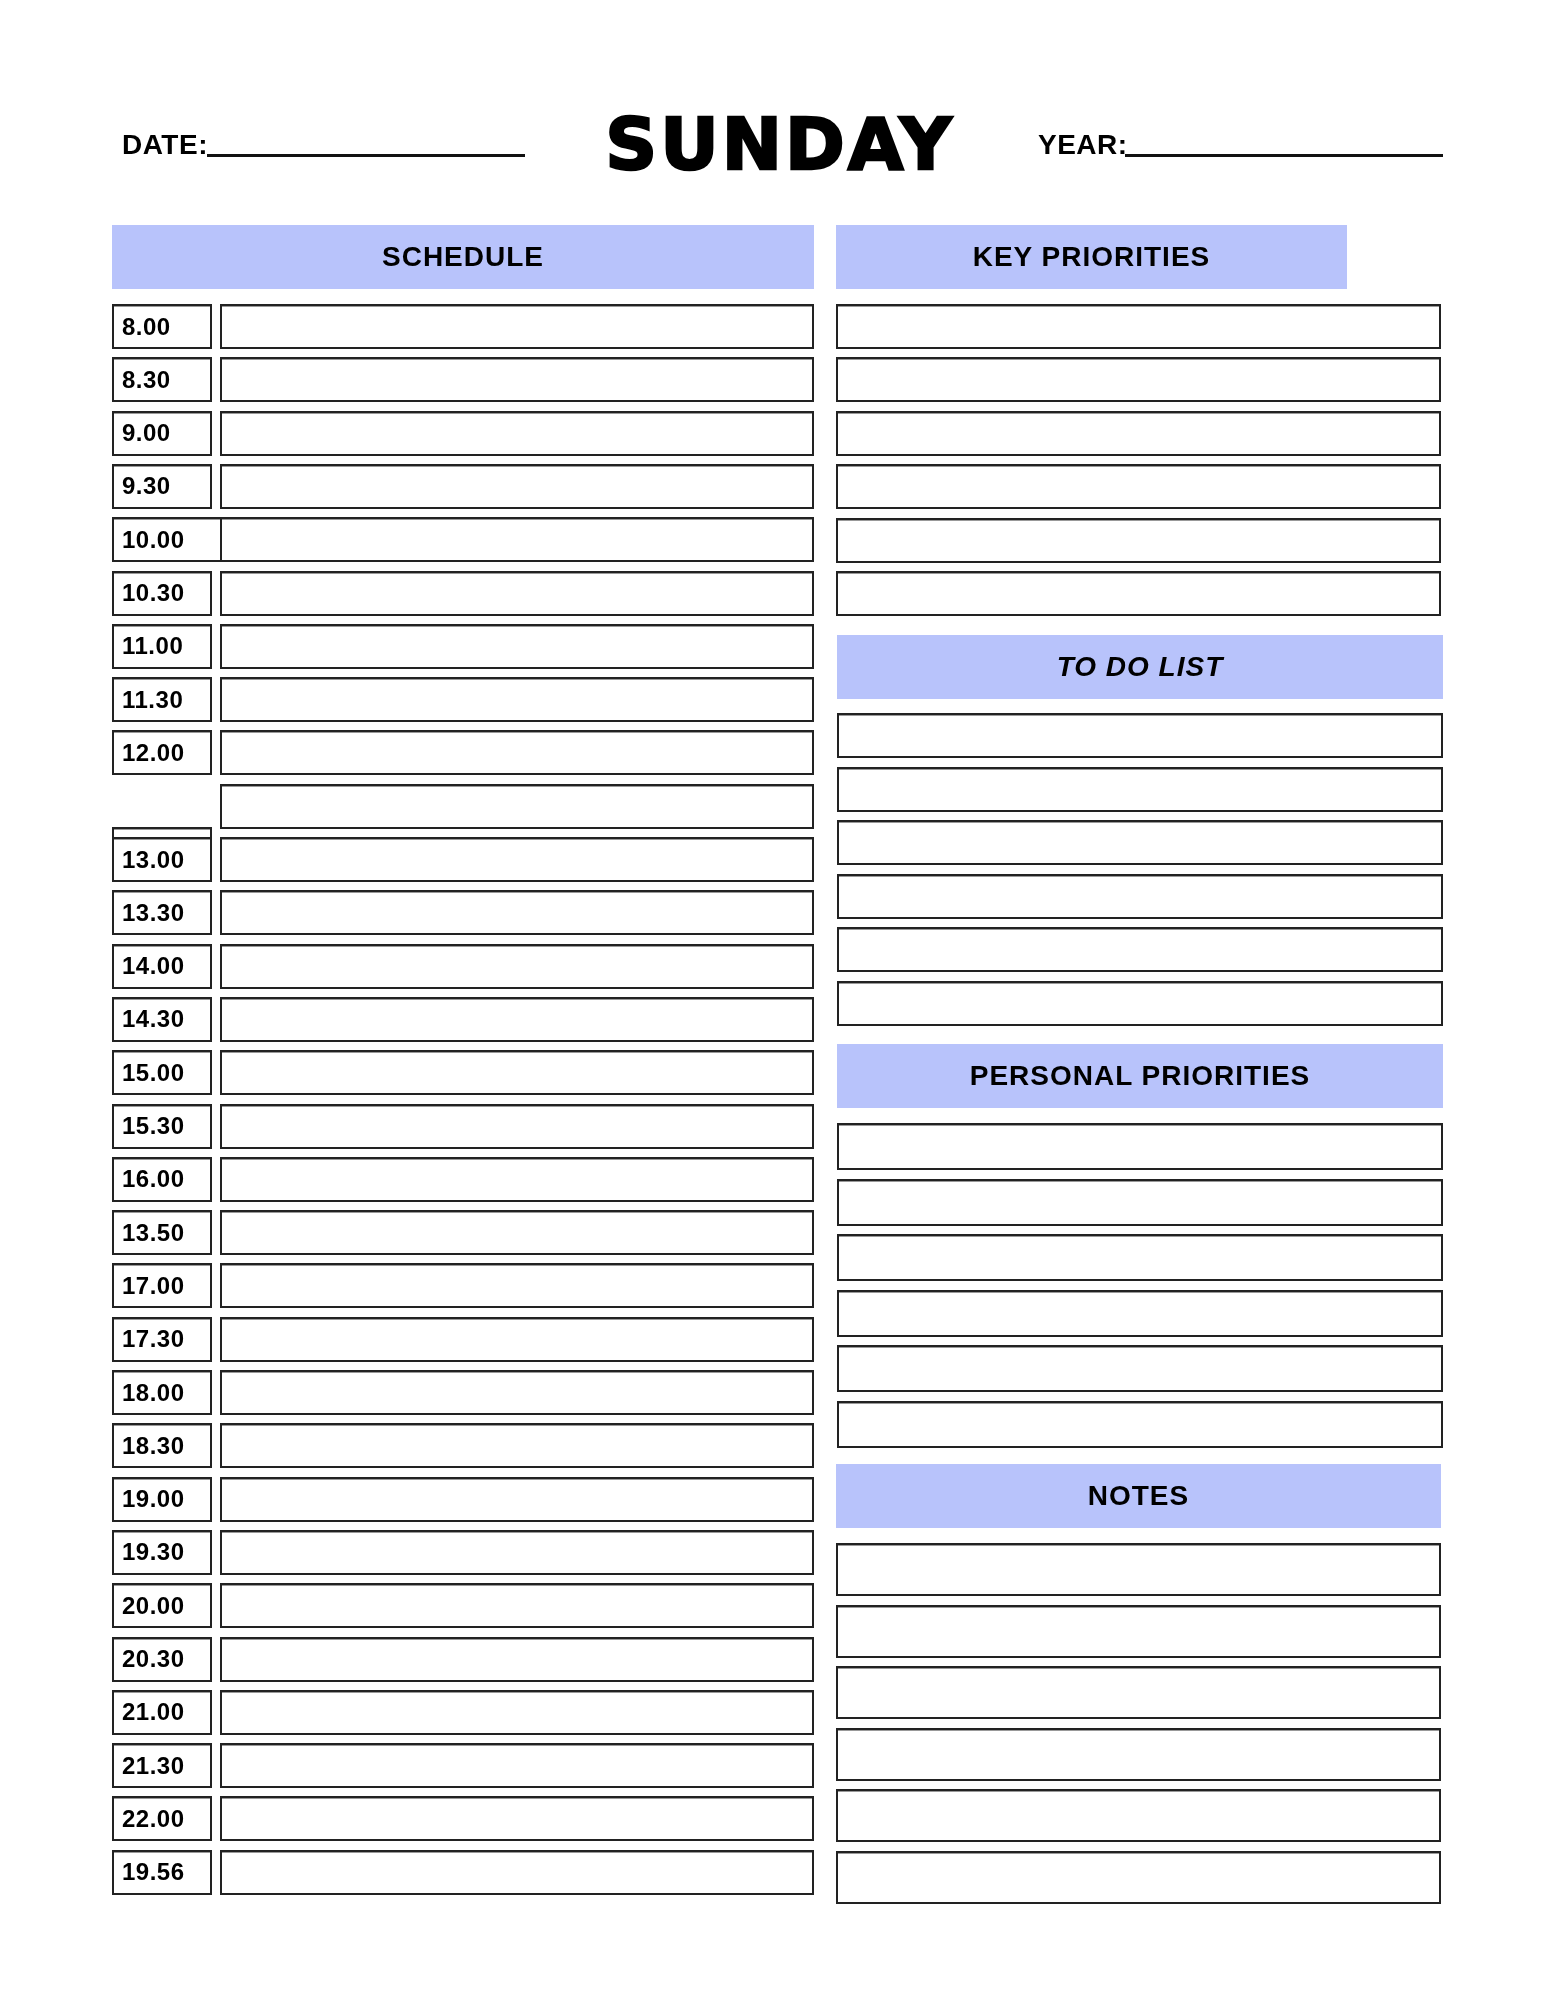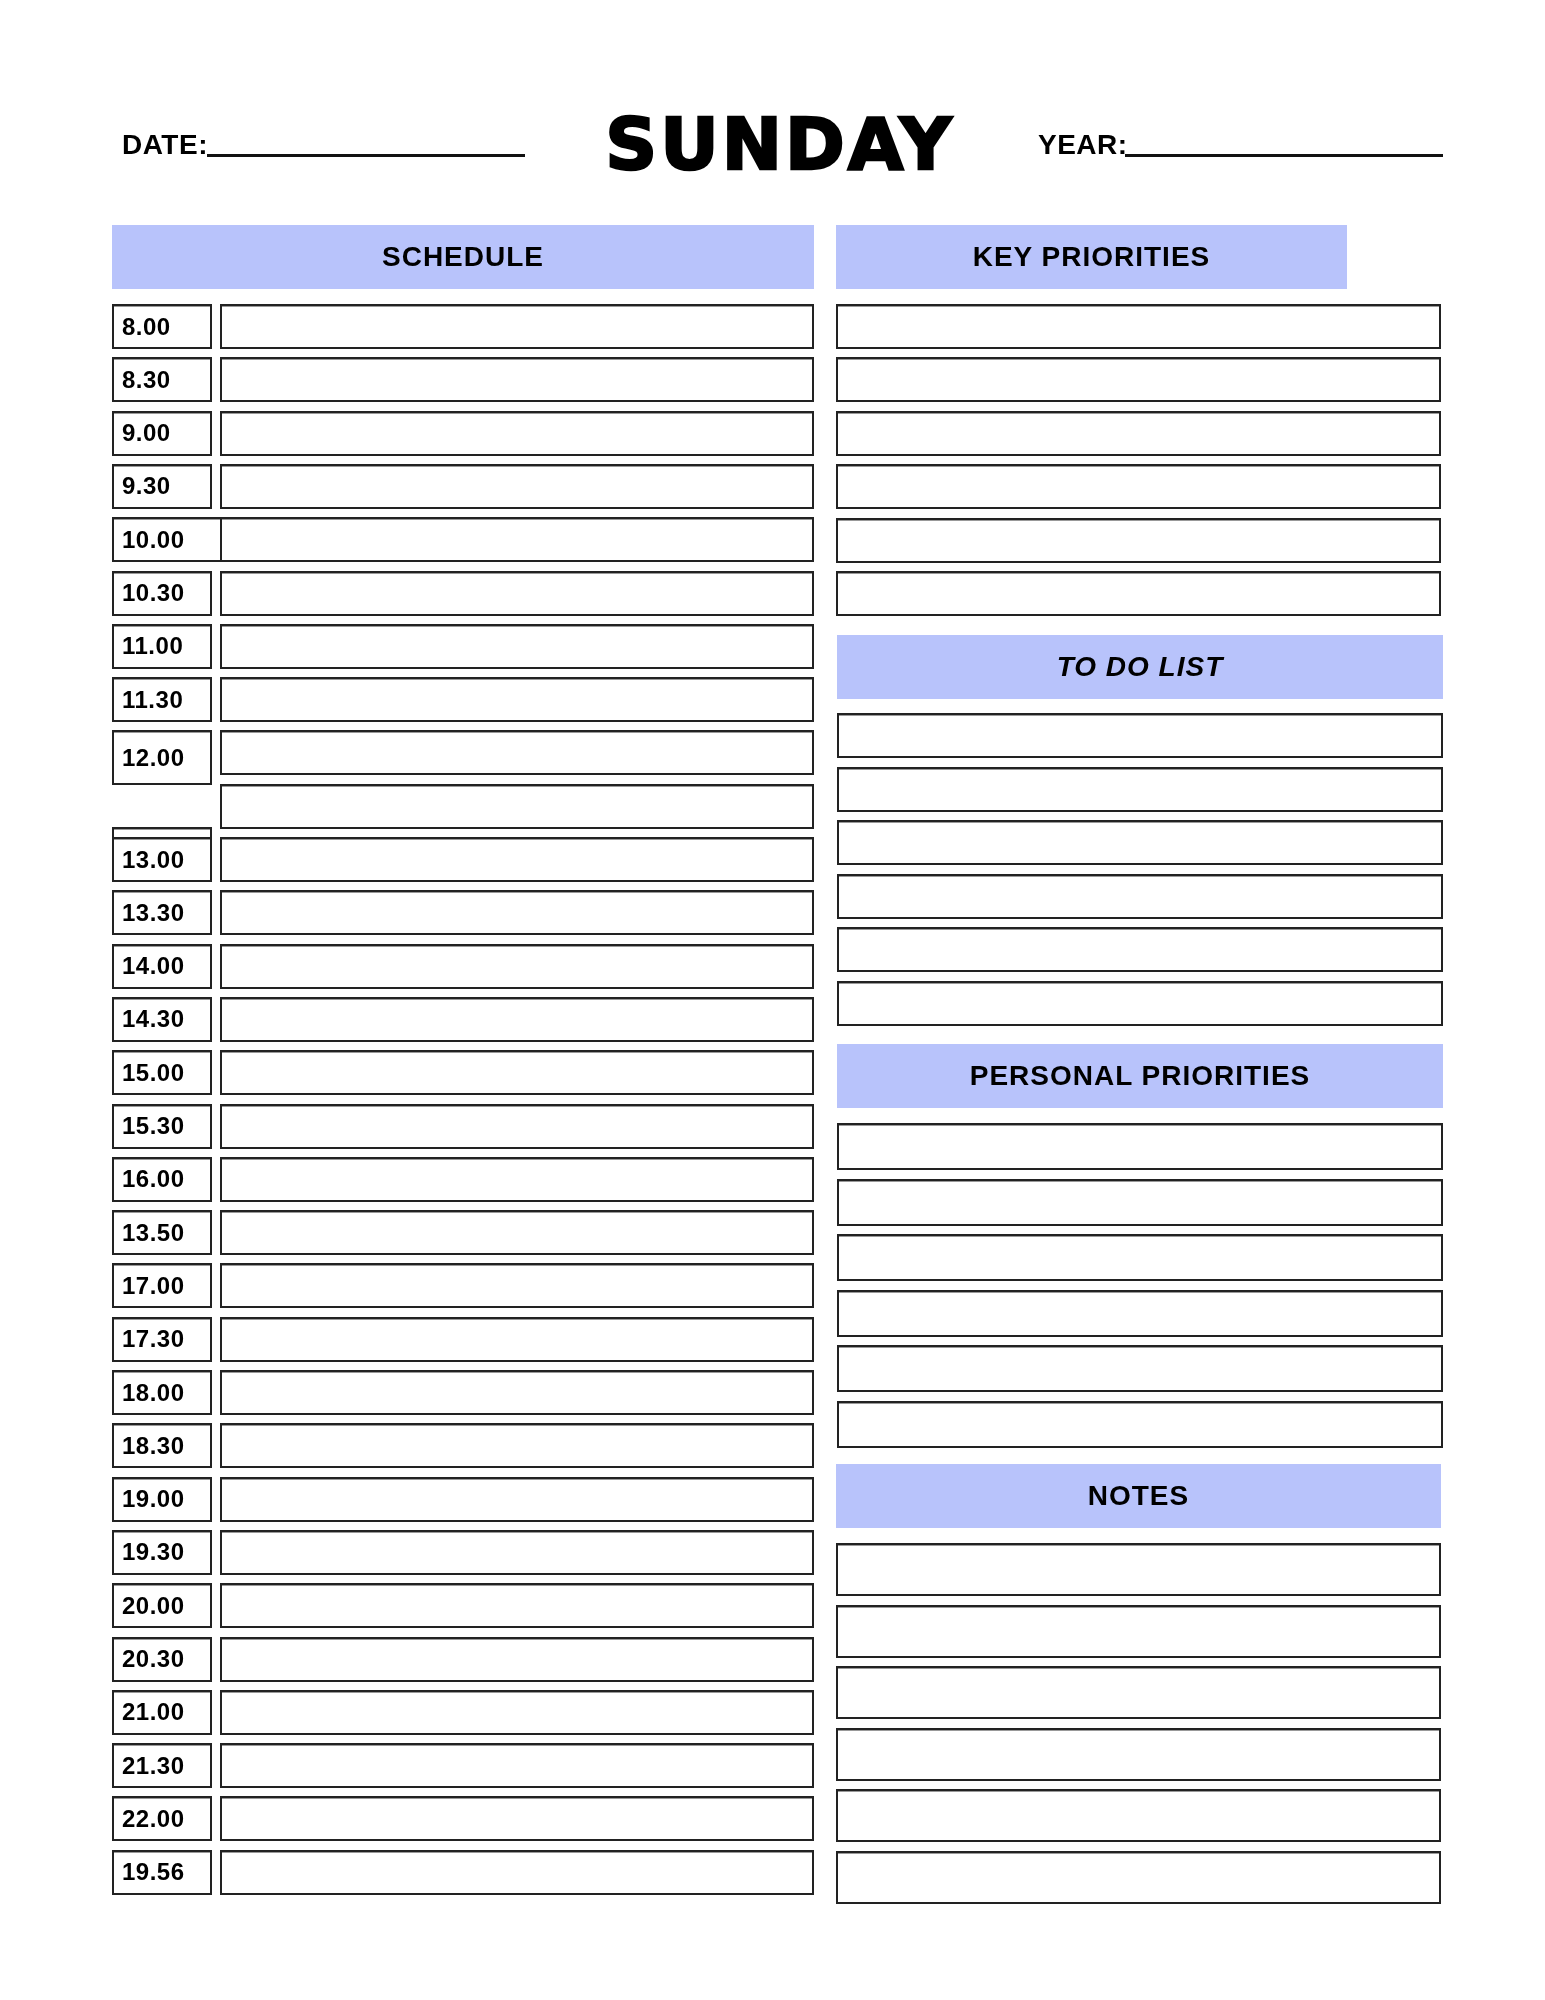--- a/index.html
+++ b/index.html
@@ -74,21 +74,21 @@
     </div>
     <div class="abs" style="left:0;top:0;">
       <div class="box time" style="left:112px;top:623.8px;width:100px;height:45px;">11.00</div>
       <div class="box" style="left:220px;top:623.8px;width:594px;height:45px;"></div>
     </div>
     <div class="abs" style="left:0;top:0;">
       <div class="box time" style="left:112px;top:677.0999999999999px;width:100px;height:45px;">11.30</div>
       <div class="box" style="left:220px;top:677.0999999999999px;width:594px;height:45px;"></div>
     </div>
     <div class="abs" style="left:0;top:0;">
-      <div class="box time" style="left:112px;top:730.4px;width:100px;height:55px;">12.00</div>
+      <div class="box time" style="left:112px;top:730.4px;width:100px;height:45px;">12.00</div>
       <div class="box" style="left:220px;top:730.4px;width:594px;height:45px;"></div>
     </div>
     <div class="abs" style="left:0;top:0;">
       <div class="box time" style="left:112px;top:783.7px;width:100px;height:45px;margin-top:43px;">12.30</div>
       <div class="box" style="left:220px;top:783.7px;width:594px;height:45px;"></div>
     </div>
     <div class="abs" style="left:0;top:0;">
       <div class="box time" style="left:112px;top:837px;width:100px;height:45px;">13.00</div>
       <div class="box" style="left:220px;top:837px;width:594px;height:45px;"></div>
     </div>

